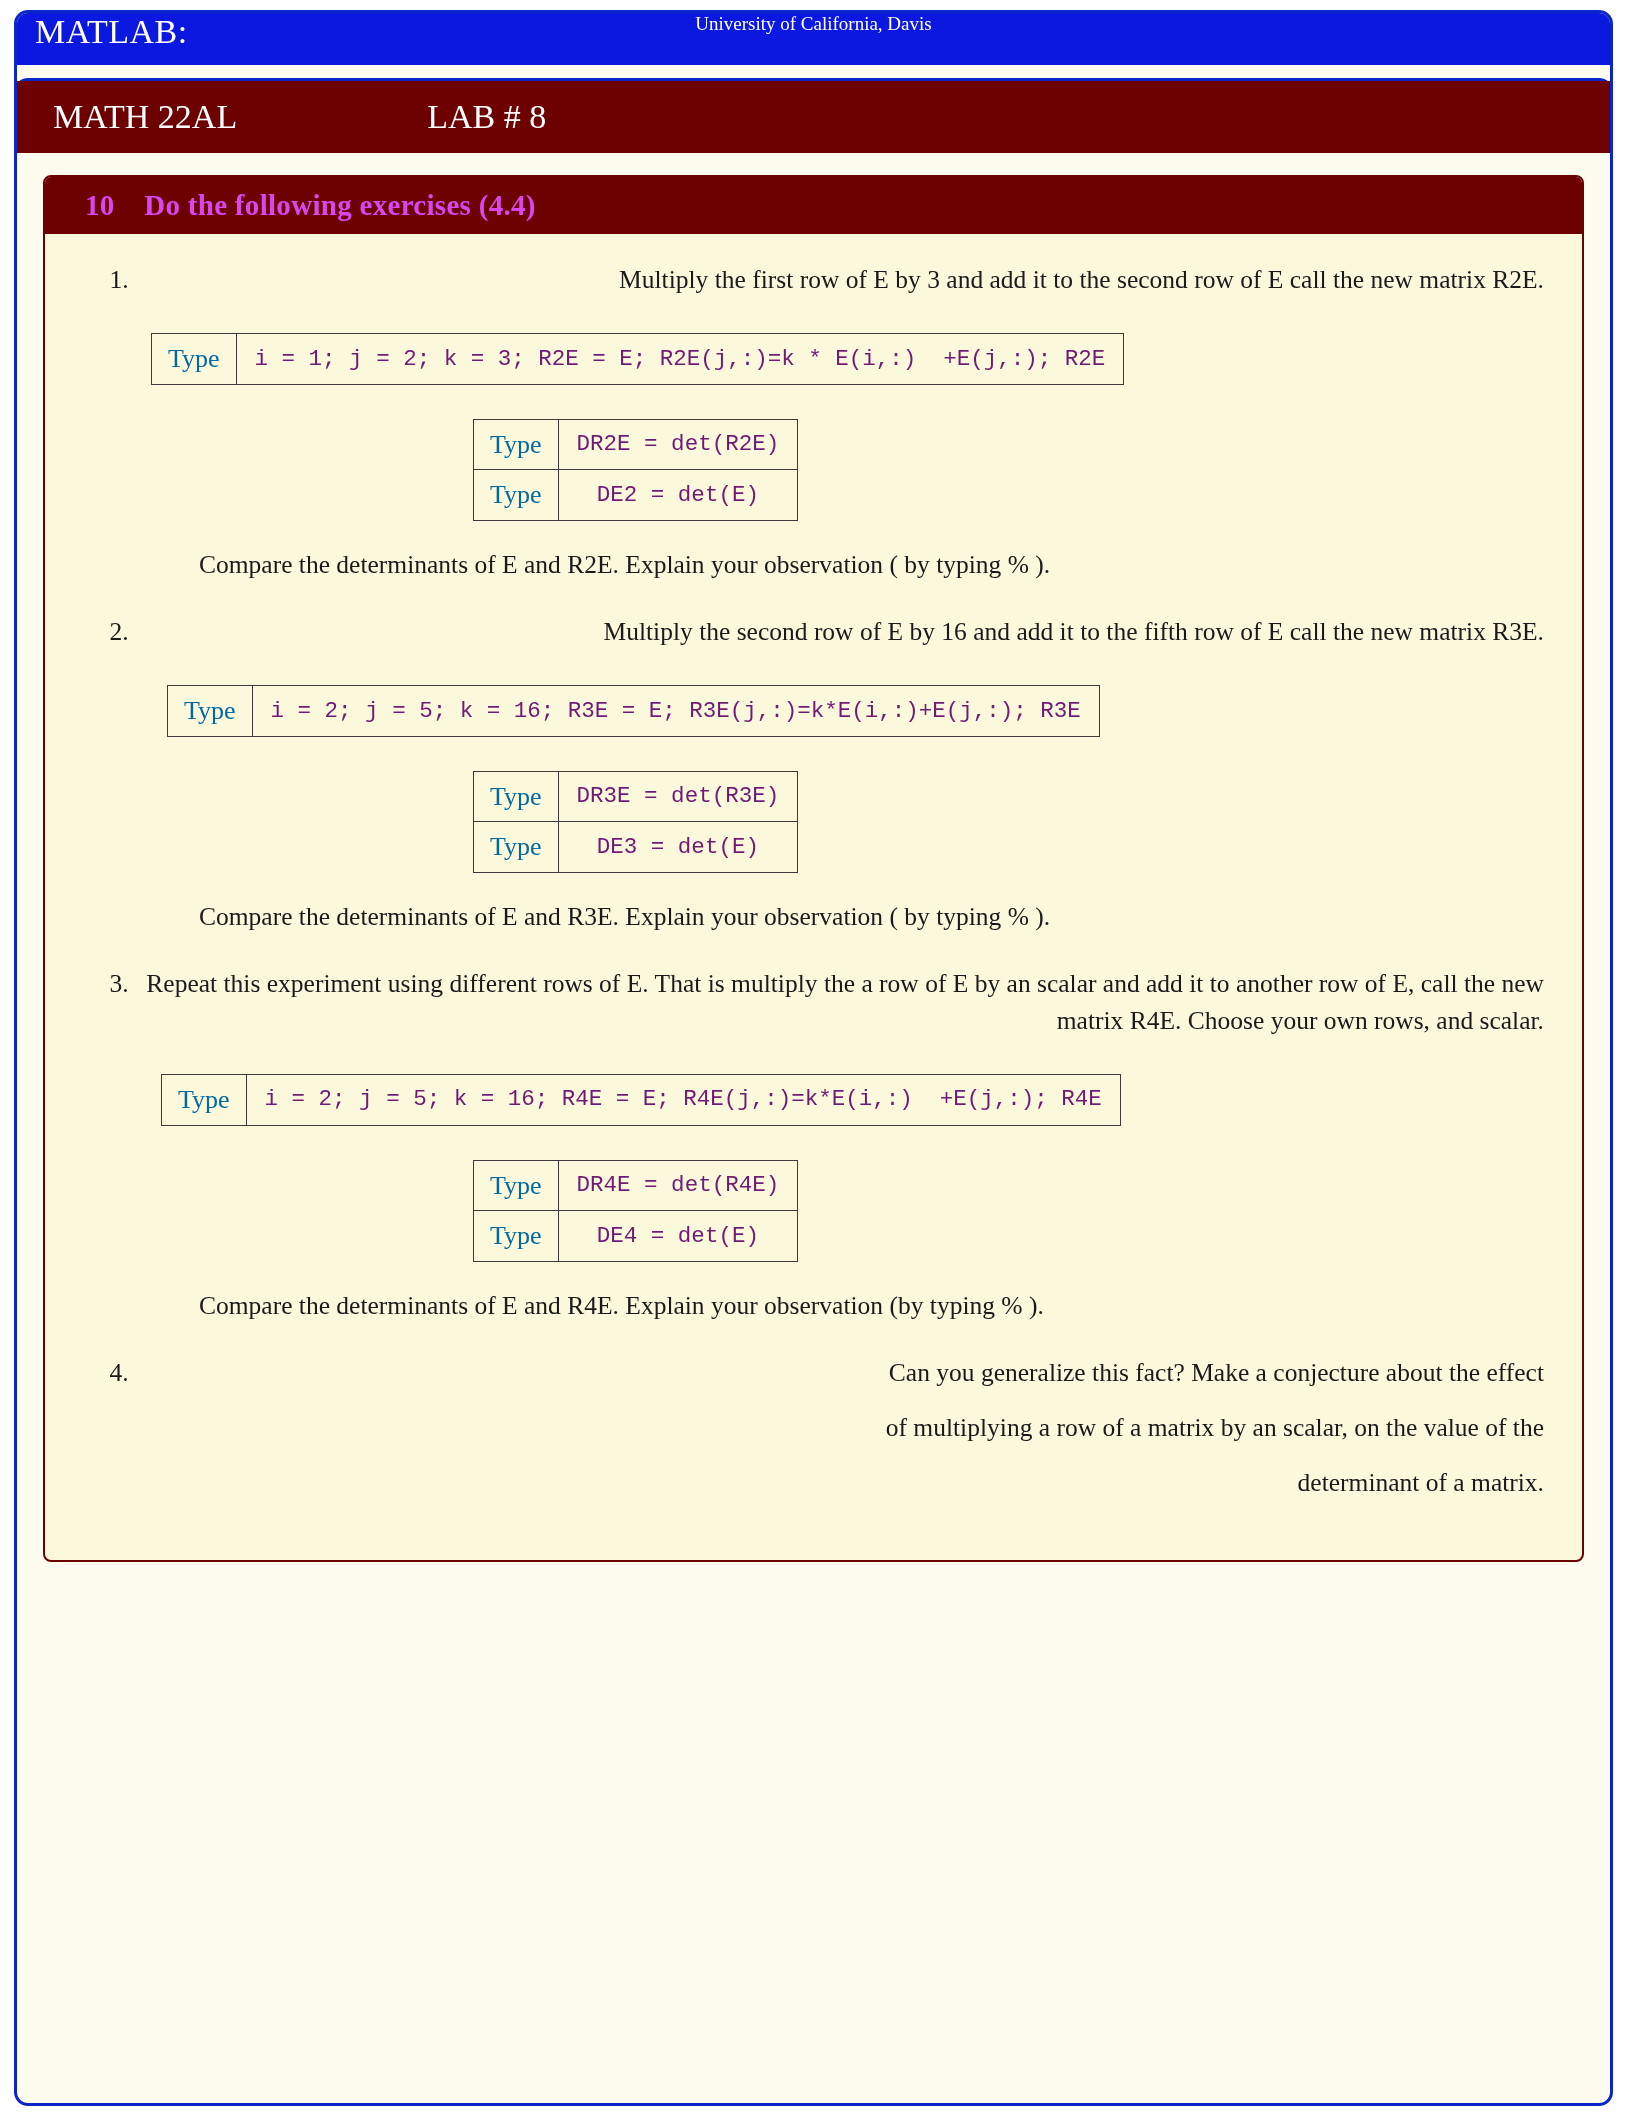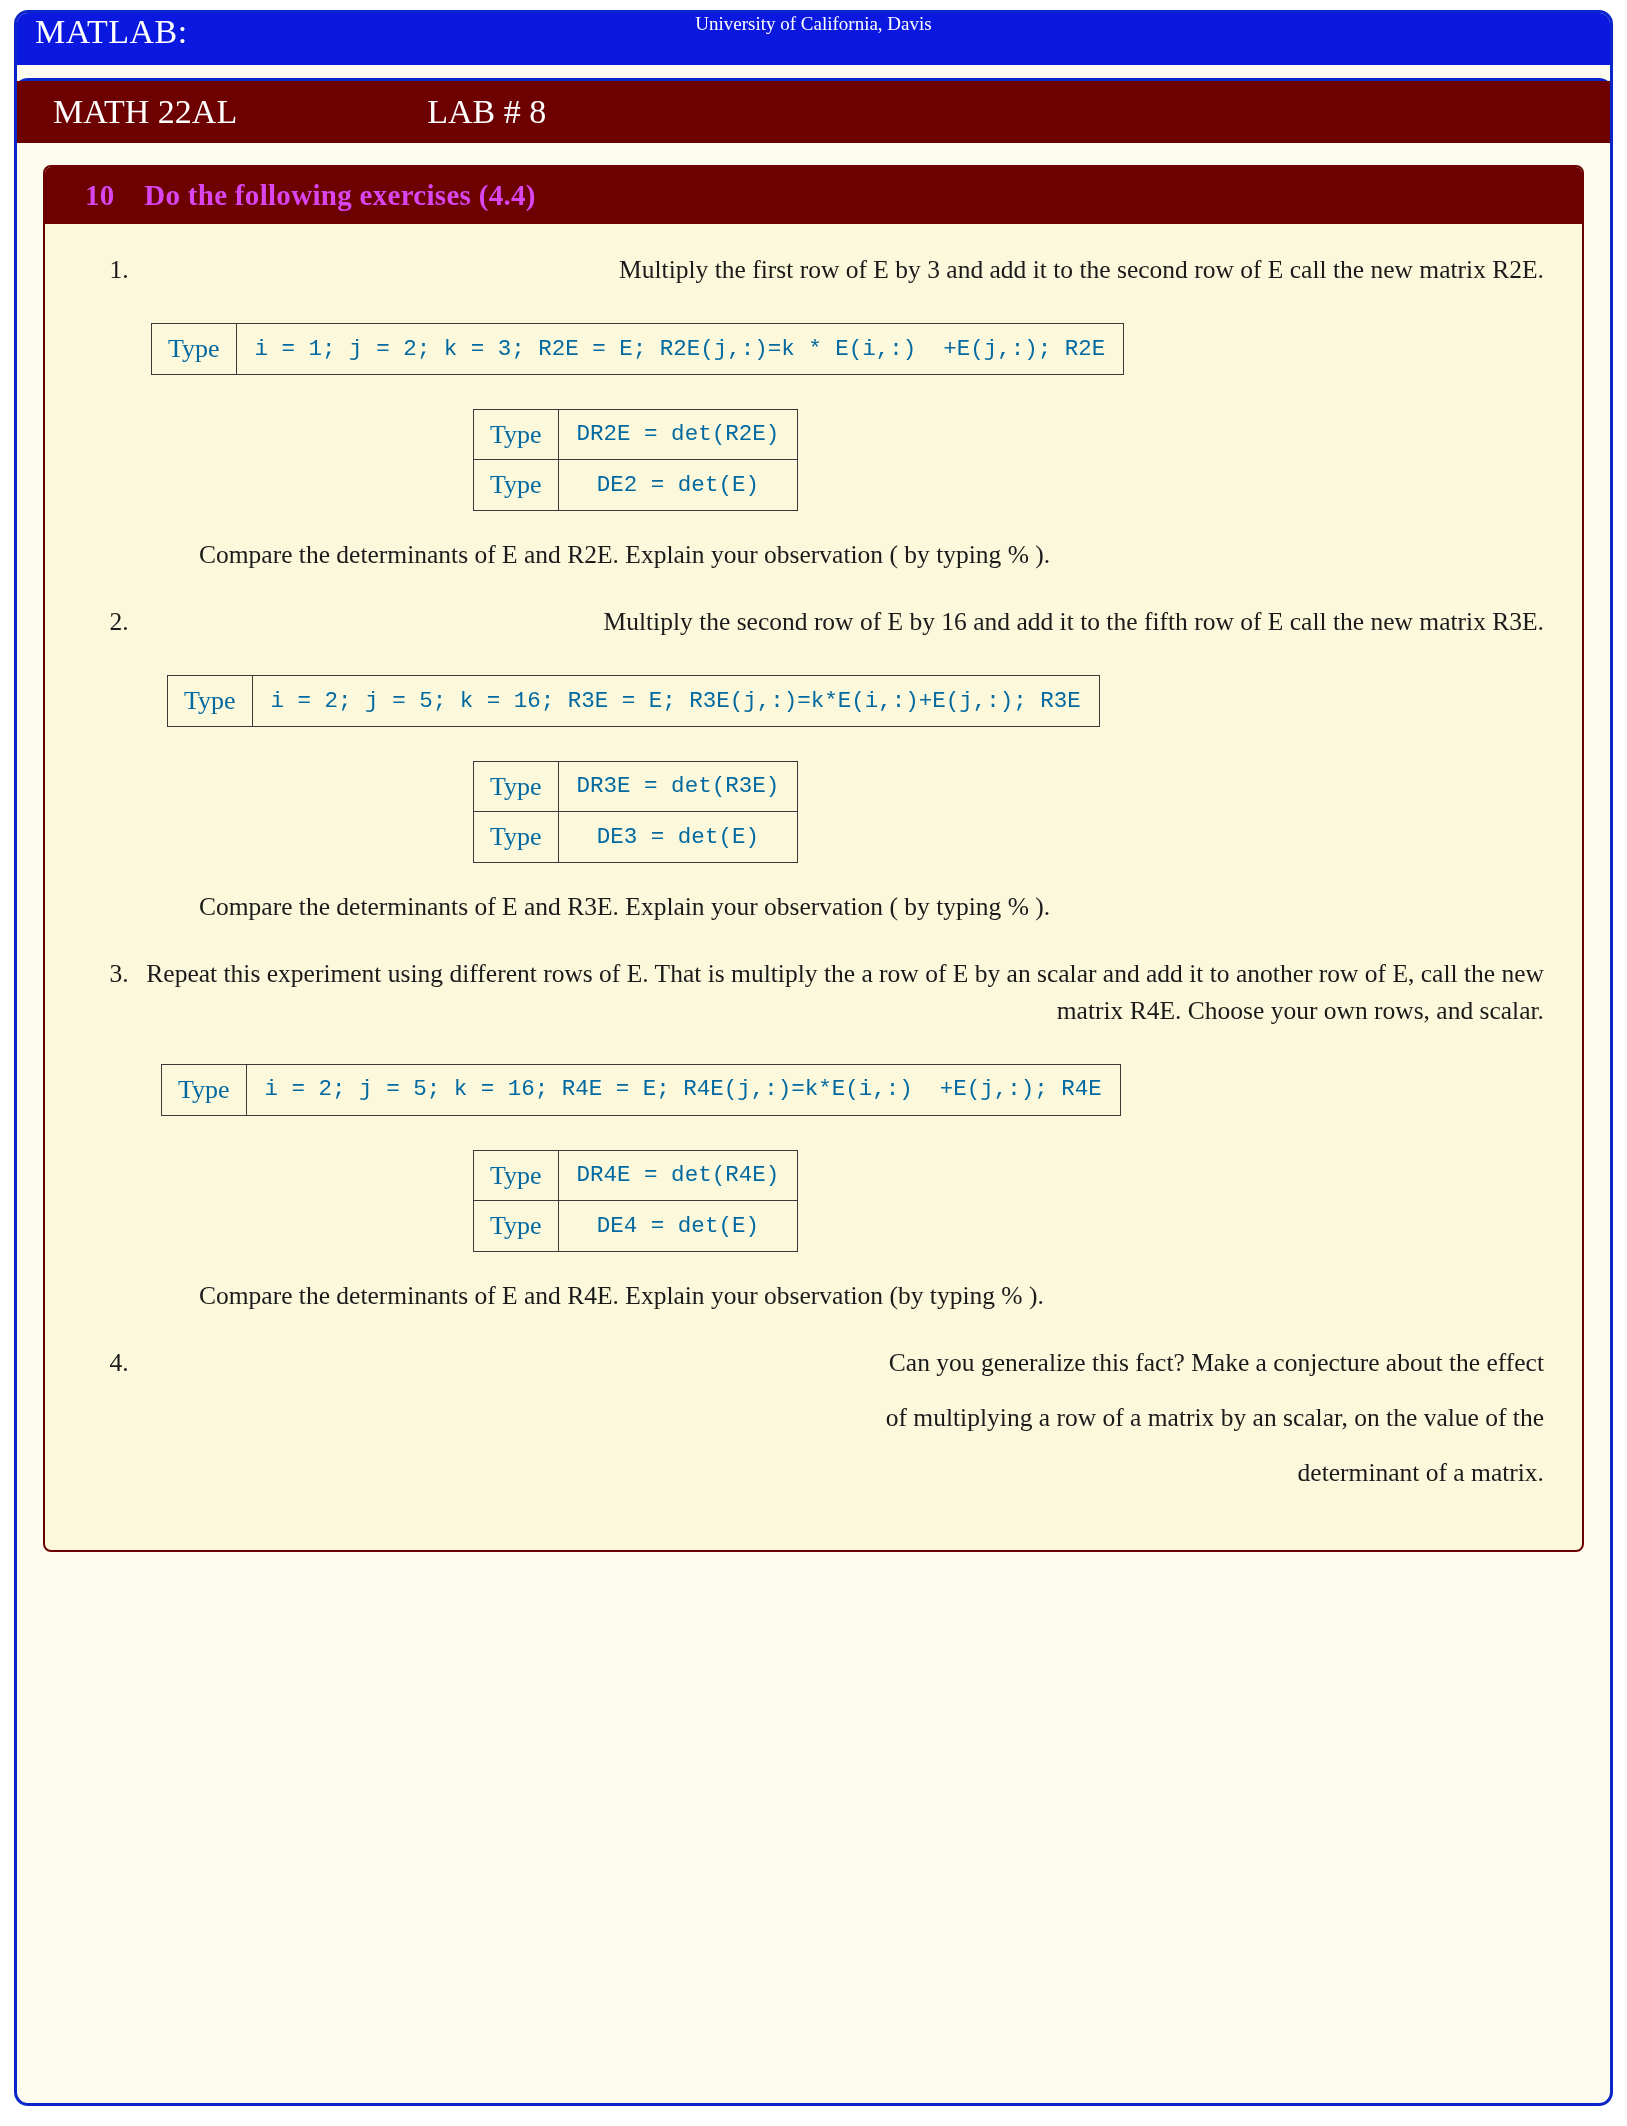--- a/index.html
+++ b/index.html
@@ -59,21 +59,21 @@
   .header-sub .instructor {
     font-size: 36px;
     padding-right: 120px;
   }
 
   
   .course-bar {
     margin-top: 16px;
     background: #6d0000;
     color: #ffffff;
-    height: 62px;
+    height: 72px;
     display: flex;
     align-items: center;
     padding-left: 36px;
     gap: 190px;
     font-size: 34px;
   }
 
   
   .body-box {
     border: 3px solid #0b26c8;
@@ -148,21 +148,21 @@
   table.typebox td.label {
     font-family: "Liberation Serif", serif;
     font-size: 26px;
     color: #0369a1;
     text-align: center;
     padding: 6px 16px;
   }
   table.typebox td.code {
     font-family: "Liberation Mono", monospace;
     font-size: 22.5px;
-    color: #0369a1;
+    color: #701a75;
     white-space: pre;
     padding: 8px 18px;
   }
   table.typebox td.code.centered { text-align: center; }
 
   .tail-lines .para { margin: 18px 0 18px 0; }
 </style>
 </head>
 <body>
 

